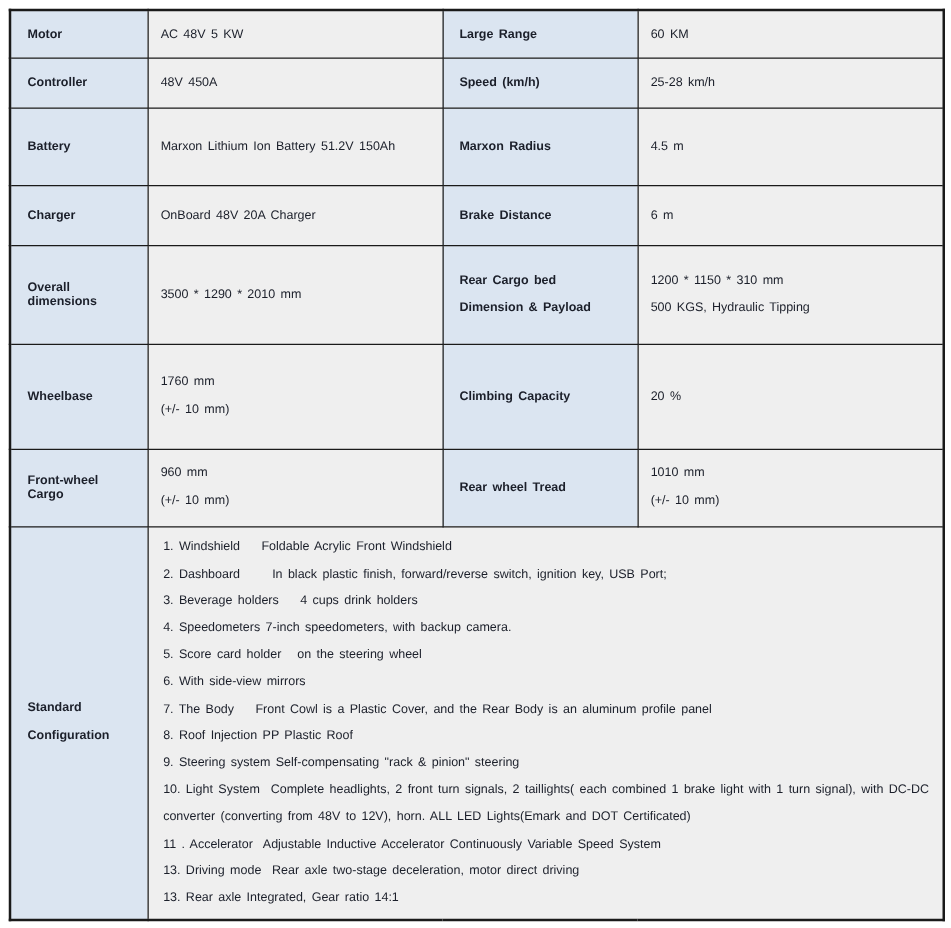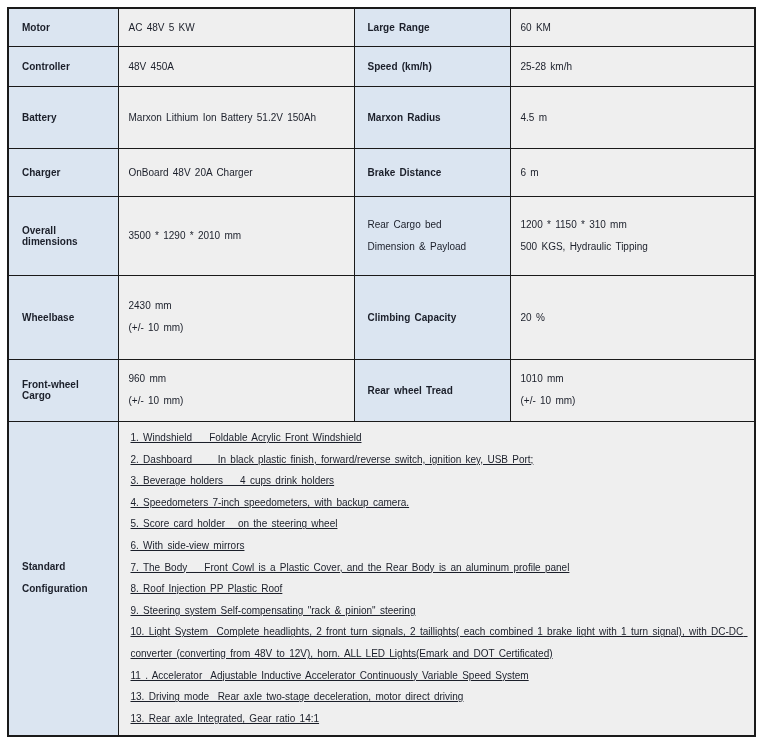--- a/index.html
+++ b/index.html
@@ -30,27 +30,27 @@
     vertical-align:middle;
     font-size:10px;
     word-spacing:1.5px;
     color:var(--text);
   }
   td.lbl{
     background:var(--label-cell-bg);
     font-weight:bold;
     padding:4px 6px 4px 13px;
   }
-  td.lbl.reg{ font-weight:normal; }
+  td.lbl.reg{ font-weight:bold; }
   td.val{
     background:var(--value-cell-bg);
     padding:4px 8px 4px 10px;
   }
   .line{ line-height:22px; white-space:pre-wrap; }
-  td.cfg{ padding:5px 10px 5px 12px;text-decoration:underline; }
+  td.cfg{ padding:5px 10px 5px 12px; }
   .cfg-line{ line-height:21.6px; white-space:pre-wrap; }
   tr.r1{ height:38px; }
   tr.r2{ height:40px; }
   tr.r3{ height:62px;margin-top:28px; }
   tr.r4{ height:48px; }
   tr.r5{ height:79px; }
   tr.r6{ height:84px; }
   tr.r7{ height:62px; }
   tr.r8{ height:315px; }
 </style>
@@ -97,21 +97,21 @@
         <div class="line">Dimension &amp; Payload</div>
       </td>
       <td class="val">
         <div class="line">1200 * 1150 * 310 mm</div>
         <div class="line">500 KGS, Hydraulic Tipping</div>
       </td>
     </tr>
     <tr class="r6">
       <td class="lbl">Wheelbase</td>
       <td class="val">
-        <div class="line">2430 mm</div>
+        <div class="line">1760 mm</div>
         <div class="line">(+/- 10 mm)</div>
       </td>
       <td class="lbl">Climbing Capacity</td>
       <td class="val">20 %</td>
     </tr>
     <tr class="r7">
       <td class="lbl">Front-wheel Cargo</td>
       <td class="val">
         <div class="line">960 mm</div>
         <div class="line">(+/- 10 mm)</div>

